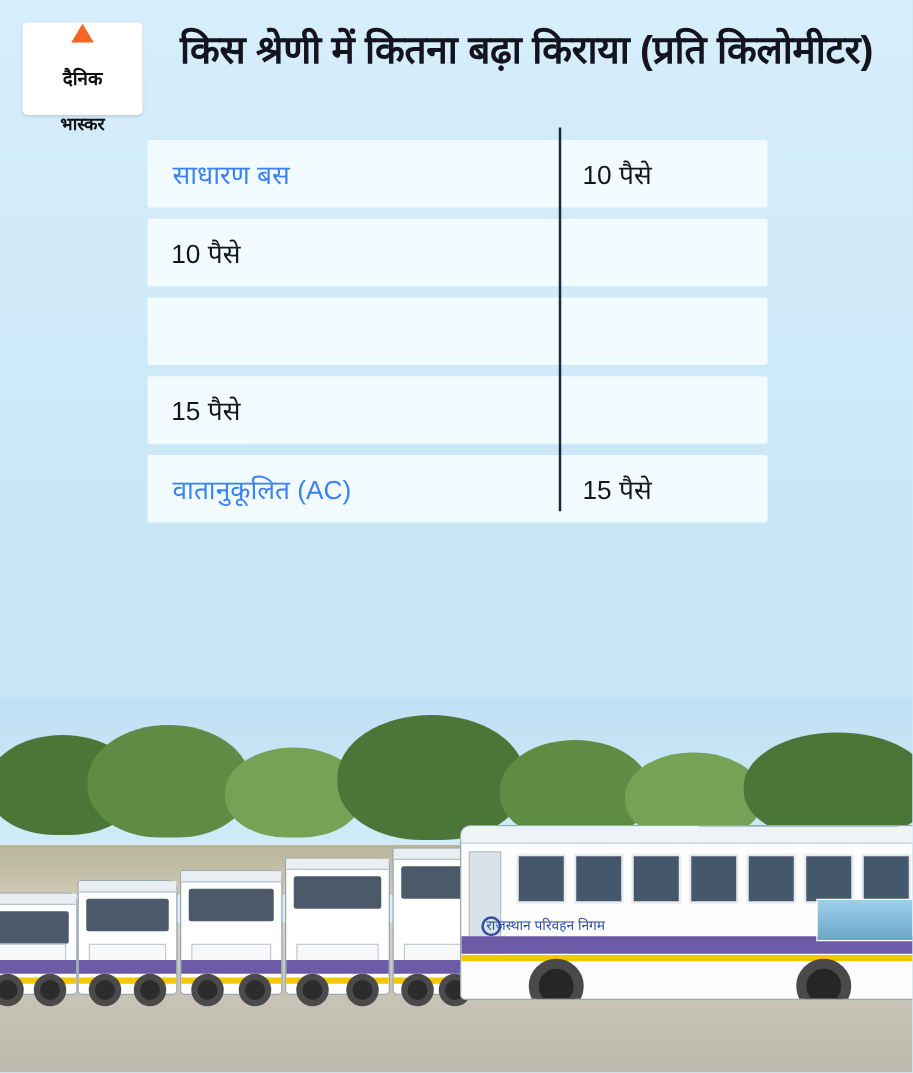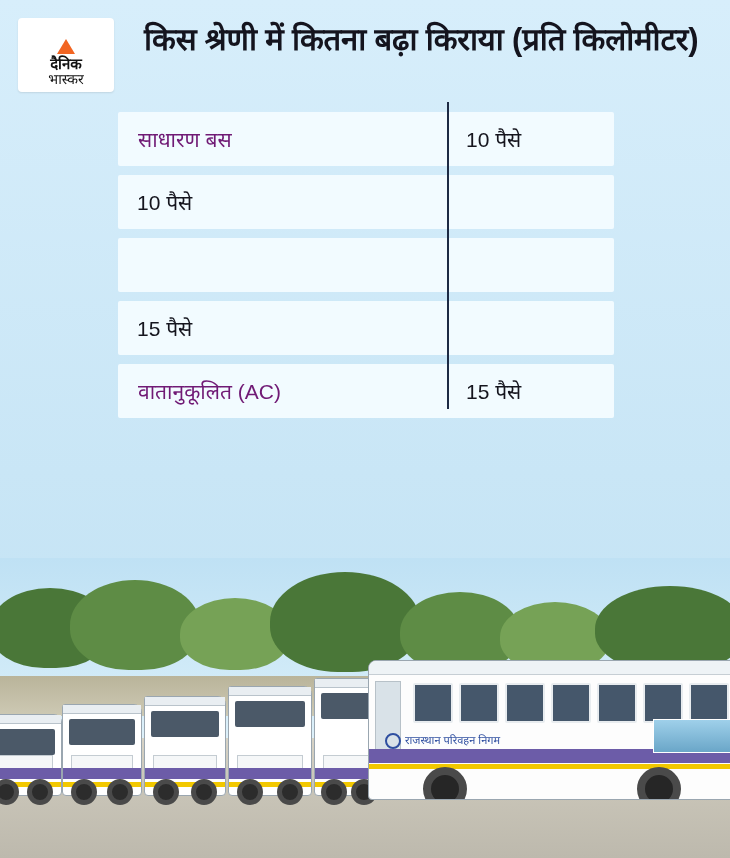--- a/index.html
+++ b/index.html
@@ -29,39 +29,40 @@
     background: #ffffff;
     border-radius: 4px;
     flex: 0 0 auto;
     display: flex;
     flex-direction: column;
     align-items: center;
     justify-content: center;
     box-shadow: 0 1px 2px rgba(0,0,0,0.10);
     position: relative;
     padding-top: 17px;
+    gap: 20px;
   }
   .logo-sun {
     width: 0; height: 0;
     border-left: 9px solid transparent;
     border-right: 9px solid transparent;
     border-bottom: 15px solid #f26522;
     margin-bottom: 2px;
   }
   .logo-line1 {
     font-family: "Liberation Sans", sans-serif;
     font-size: 15px;
     font-weight: 700;
     color: #111;
     line-height: 1.05;
   }
   .logo-line2 {
     font-family: "Liberation Sans", sans-serif;
     font-size: 14px;
-    font-weight: 400;
+    font-weight: 700;
     color: #111;
     line-height: 1.1;
   }
   .title {
     margin-left: 30px;
     font-family: "Liberation Sans", sans-serif;
     font-size: 31px;
     font-weight: 700;
     color: #14141e;
     line-height: 1.32;
@@ -81,21 +82,21 @@
     height: 54px;
     margin-bottom: 9px;
     border-radius: 2px;
   }
   .cell-label {
     flex: 0 0 329px;
     display: flex;
     align-items: center;
     padding-left: 20px;
     font-size: 21px;
-    color: #701a75;
+    color: #3b82f6;
     font-family: "Liberation Sans", sans-serif;
     white-space: nowrap;
   }
   .cell-value {
     flex: 1 1 auto;
     display: flex;
     align-items: center;
     padding-left: 19px;
     font-size: 21px;
     color: #15151e;
@@ -238,21 +239,21 @@
   .bigbus .stripe {
     position: absolute; left: 0; right: 0; bottom: 36px;
     height: 14px; background: #6c5ca8;
   }
   .bigbus .stripe-y {
     position: absolute; left: 0; right: 0; bottom: 30px;
     height: 5px; background: #f2c800;
   }
   .bigbus .logo-text {
     position: absolute;
-    left: 36px; bottom: 52px;
+    left: 20px; bottom: 52px;
     font-size: 11px;
     color: #2f4fa0;
     font-family: "Liberation Sans", sans-serif;
     white-space: nowrap;
   }
   .bigbus .chakra {
     position: absolute;
     left: 16px; bottom: 50px;
     width: 16px; height: 16px;
     border: 2px solid #2f4fa0;

